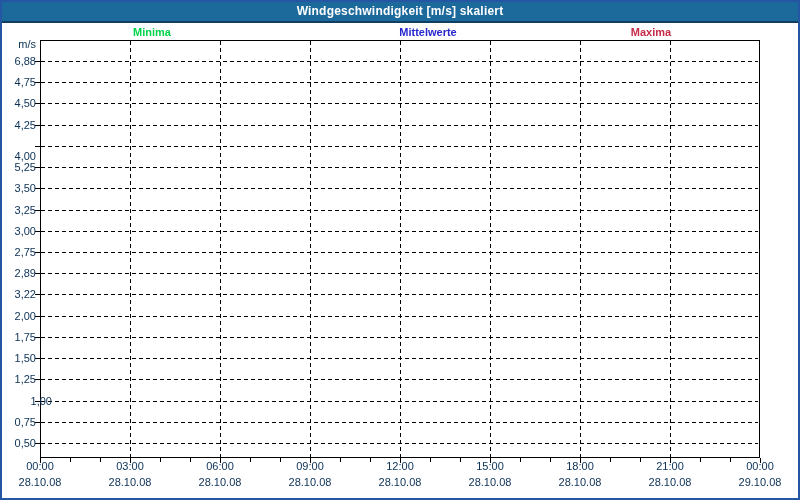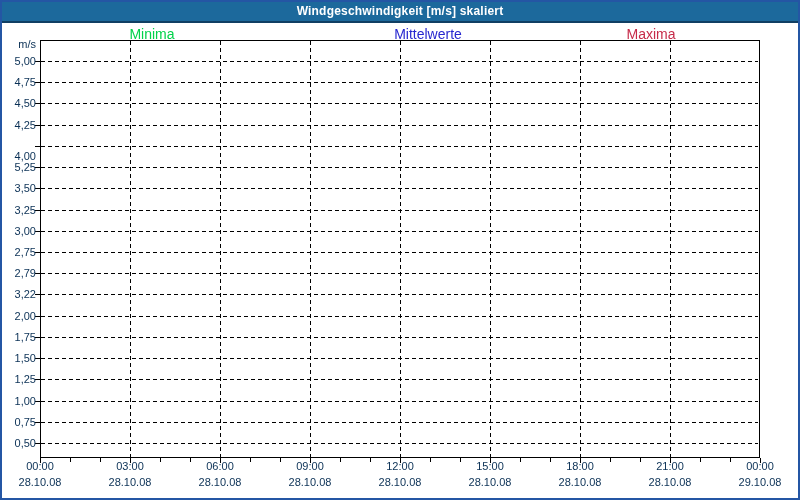--- a/index.html
+++ b/index.html
@@ -18,21 +18,21 @@
     background:#1c699c;
     border-bottom:2px solid #103f63;
     color:#ffffff;
     font-size:12px;font-weight:bold;
     text-align:center;line-height:19px;
     letter-spacing:.2px;
   }
   .legend-label{
     position:absolute;top:24px;
     transform:translateX(-50%);
-    font-size:14px;font-weight:normal;
+    font-size:11px;font-weight:bold;
     white-space:nowrap;
   }
   .y-unit{
     position:absolute;left:0;top:36px;width:34px;
     text-align:right;font-size:11px;color:#0a3055;
   }
   .plot{
     position:absolute;left:38px;top:38px;
     width:720px;height:418px;
     box-sizing:border-box;
@@ -98,53 +98,53 @@
       <div class="vgrid" style="left: 179px;"></div>
       <div class="vgrid" style="left: 269px;"></div>
       <div class="vgrid" style="left: 359px;"></div>
       <div class="vgrid" style="left: 449px;"></div>
       <div class="vgrid" style="left: 539px;"></div>
       <div class="vgrid" style="left: 629px;"></div>
     </div>
 
   <div id="axes">
       <div class="ytick" style="top: 59px;"></div>
-      <div class="ylab" style="top: 53px;">5,00</div>
+      <div class="ylab" style="top: 53px;">6,88</div>
       <div class="ytick" style="top: 80px;"></div>
       <div class="ylab" style="top: 74px;">4,75</div>
       <div class="ytick" style="top: 101px;"></div>
       <div class="ylab" style="top: 95px;">4,50</div>
       <div class="ytick" style="top: 123px;"></div>
       <div class="ylab" style="top: 117px;">4,25</div>
       <div class="ytick" style="top: 144px;"></div>
       <div class="ylab" style="top: 148px;">4,00</div>
       <div class="ytick" style="top: 165px;"></div>
       <div class="ylab" style="top: 159px;">5,25</div>
       <div class="ytick" style="top: 186px;"></div>
       <div class="ylab" style="top: 180px;">3,50</div>
       <div class="ytick" style="top: 208px;"></div>
       <div class="ylab" style="top: 202px;">3,25</div>
       <div class="ytick" style="top: 229px;"></div>
       <div class="ylab" style="top: 223px;">3,00</div>
       <div class="ytick" style="top: 250px;"></div>
       <div class="ylab" style="top: 244px;">2,75</div>
       <div class="ytick" style="top: 271px;"></div>
-      <div class="ylab" style="top: 265px;">2,79</div>
+      <div class="ylab" style="top: 265px;">2,89</div>
       <div class="ytick" style="top: 292px;"></div>
       <div class="ylab" style="top: 286px;">3,22</div>
       <div class="ytick" style="top: 314px;"></div>
       <div class="ylab" style="top: 308px;">2,00</div>
       <div class="ytick" style="top: 335px;"></div>
       <div class="ylab" style="top: 329px;">1,75</div>
       <div class="ytick" style="top: 356px;"></div>
       <div class="ylab" style="top: 350px;">1,50</div>
       <div class="ytick" style="top: 377px;"></div>
       <div class="ylab" style="top: 371px;">1,25</div>
       <div class="ytick" style="top: 399px;"></div>
-      <div class="ylab" style="top: 393px;">1,00</div>
+      <div class="ylab" style="top: 393px; margin-left: 16px;">1,00</div>
       <div class="ytick" style="top: 420px;"></div>
       <div class="ylab" style="top: 414px;">0,75</div>
       <div class="ytick" style="top: 441px;"></div>
       <div class="ylab" style="top: 435px;">0,50</div>
       <div class="xtick" style="left: 38px; height: 5px;"></div>
       <div class="xtick" style="left: 68px; height: 4px;"></div>
       <div class="xtick" style="left: 98px; height: 4px;"></div>
       <div class="xtick" style="left: 128px; height: 5px;"></div>
       <div class="xtick" style="left: 158px; height: 4px;"></div>
       <div class="xtick" style="left: 188px; height: 4px;"></div>

